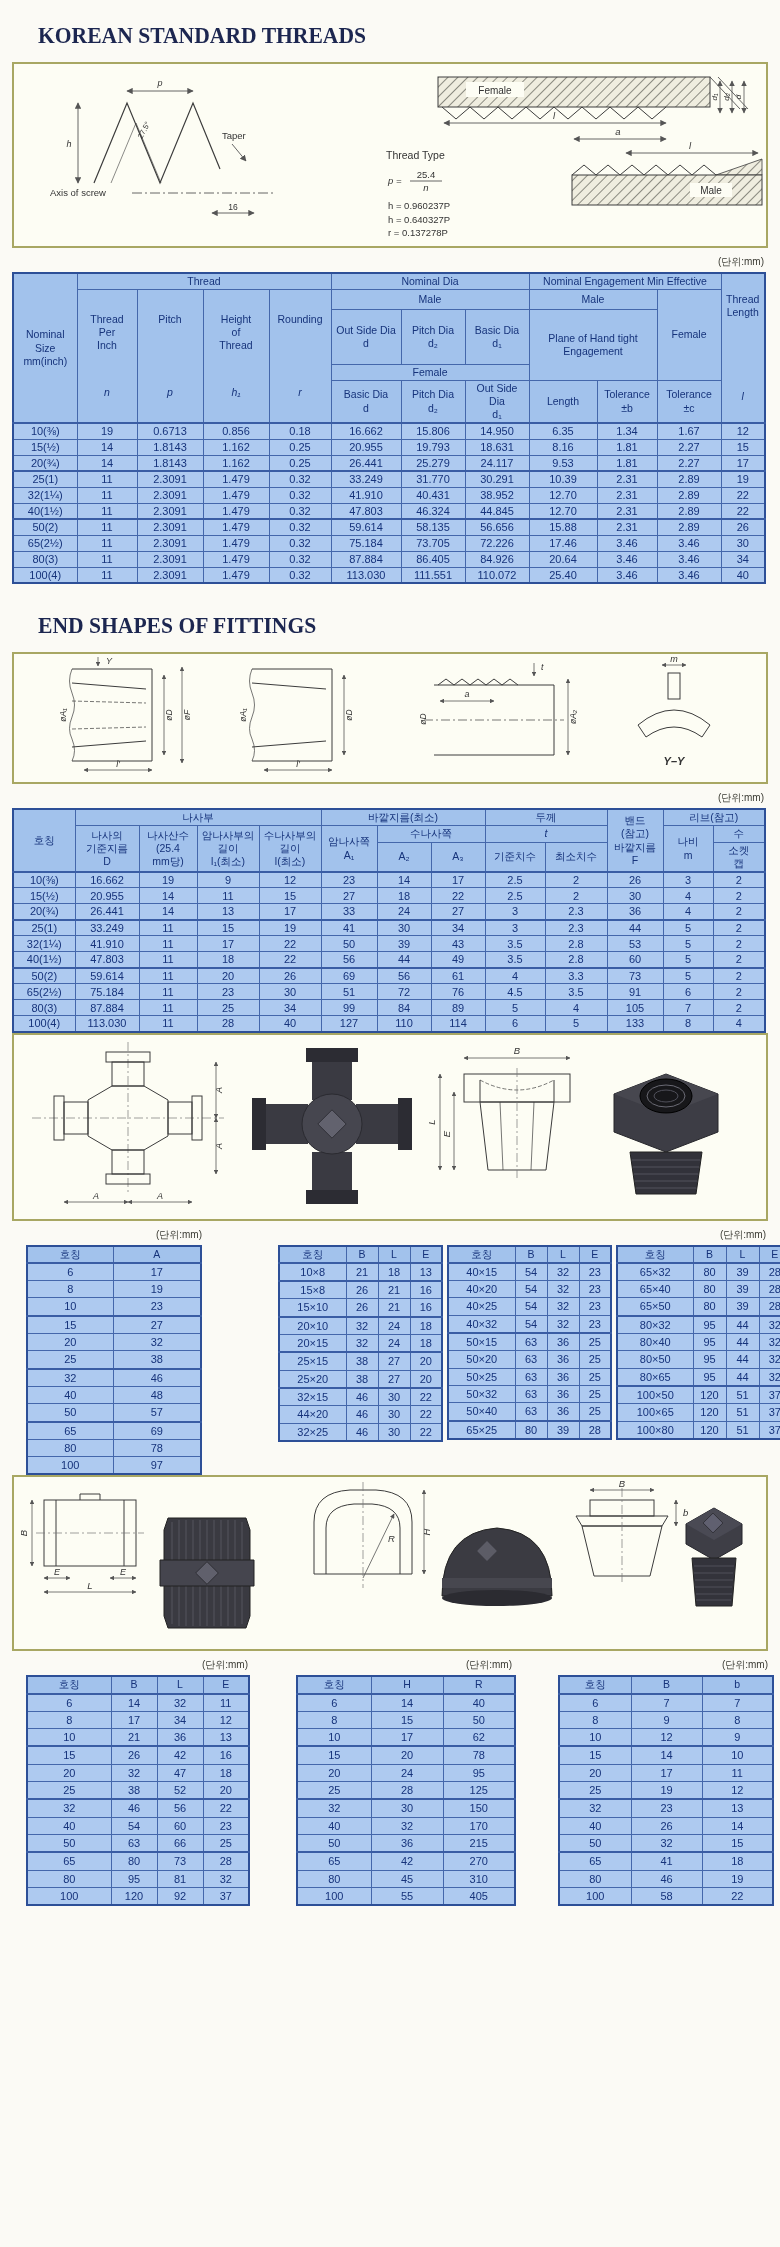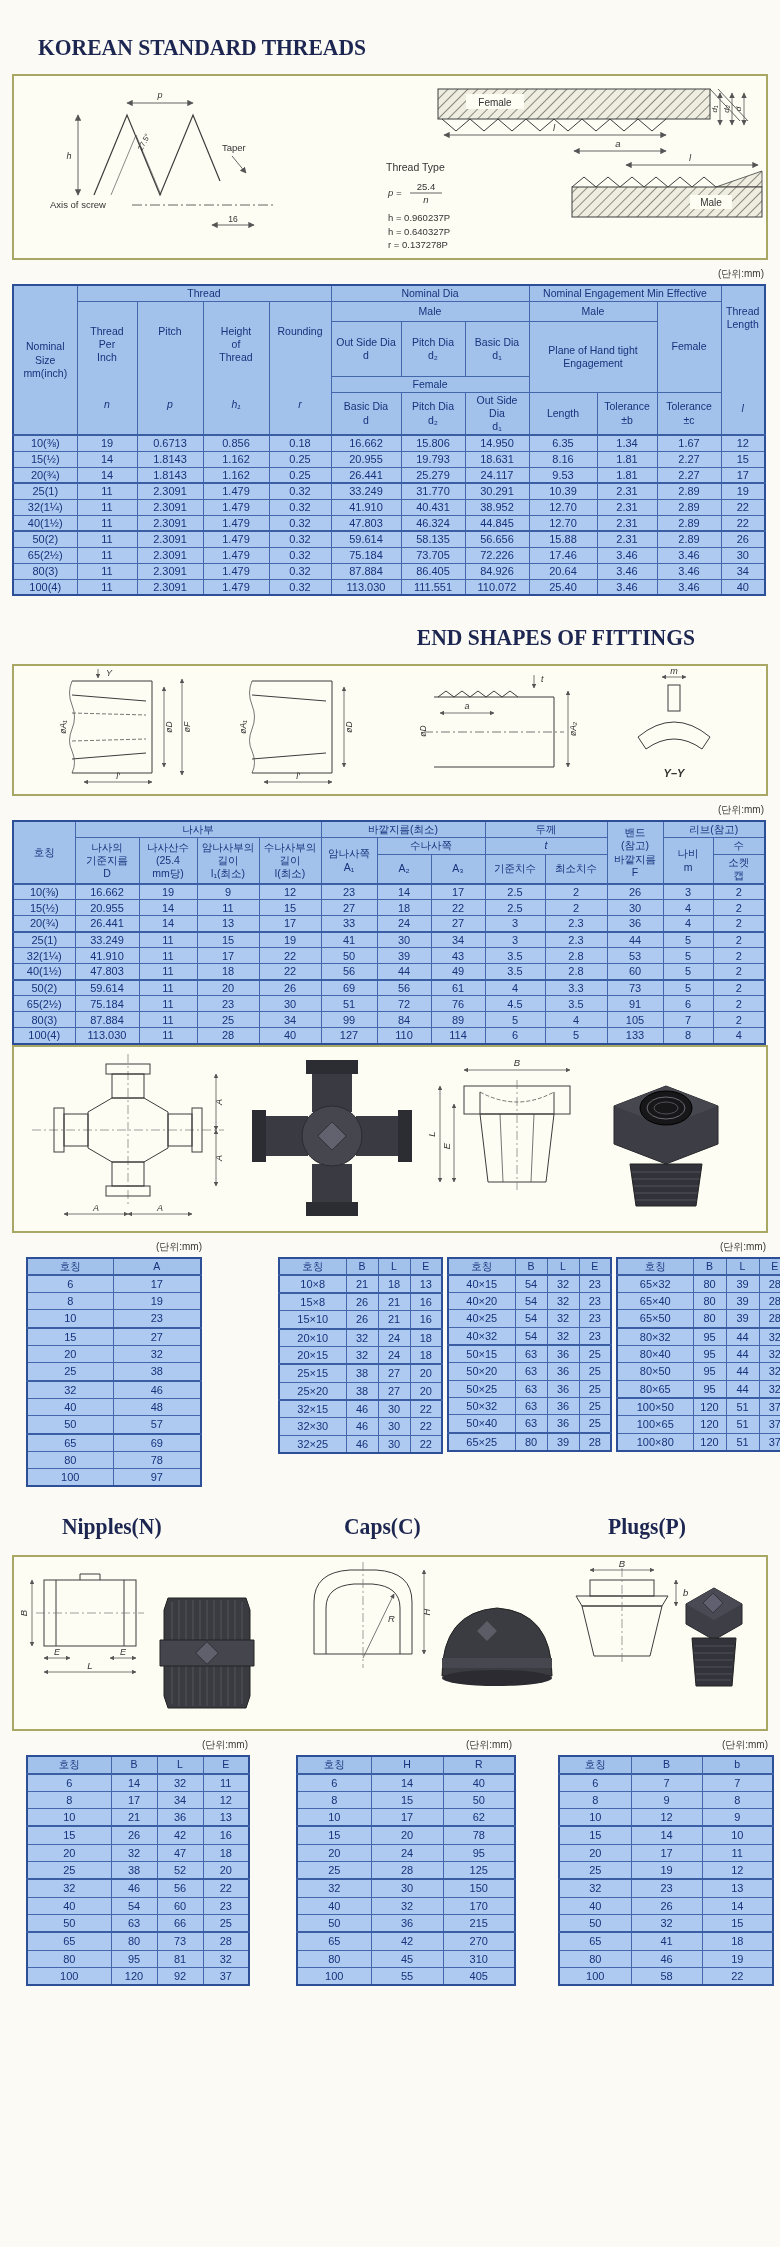--- a/index.html
+++ b/index.html
@@ -1,18 +1,18 @@
 <!DOCTYPE html>
 <html><head>
 <meta charset="utf-8">
 <style>
   * { box-sizing: border-box; }
   html,body { margin:0; padding:0; }
   body { width:780px; background:#fbfaf5; font-family:"Liberation Sans",sans-serif; }
-  .page { padding:24px 12px 28px; }
+  .page { padding:12px 12px 28px; }
   .title-wrap { margin:10px 0 10px 26px; height:30px; }
   .sec-title { font-family:"Liberation Serif",serif; font-weight:700; font-size:24px; color:#1c2650;
                margin:0; transform:scaleX(0.9); transform-origin:left center; white-space:nowrap; }
   .dbox { border:2px solid #a8a763; background:#fdfdf4; padding:1px 0; }
   .unit { text-align:right; font-size:10px; color:#3a3a33; margin:7px 4px 3px; }
   .unitrow { display:flex; margin:7px 0 3px; padding-left:14px; }
   .unitrow span { font-size:10px; color:#3a3a33; text-align:right; display:block; }
 
   table.blue { border-collapse:collapse; table-layout:fixed; border:2px solid #2d4f97; background:#aecaf0; }
   table.blue th, table.blue td { border:1px solid #4467ab; background:#aecaf0; color:#16337b;
@@ -330,21 +330,21 @@
           <td>111.551</td>
           <td>110.072</td>
           <td>25.40</td>
           <td>3.46</td>
           <td>3.46</td>
           <td>40</td>
         </tr>
       </tbody>
   </table>
 
-  <div class="title-wrap" style="margin-top:28px;text-align:right;">
+  <div class="title-wrap" style="margin-top:28px;">
     <h1 class="sec-title">END SHAPES OF FITTINGS</h1>
   </div>
 
   <div class="dbox">
     <svg width="752" height="122" viewBox="0 0 752 122">
       <defs>
         <marker id="ar2" viewBox="0 0 10 10" refX="9" refY="5" markerWidth="6" markerHeight="6" orient="auto-start-reverse">
           <path d="M0,0L10,5L0,10z" fill="#555"></path>
         </marker>
       </defs>
@@ -821,21 +821,21 @@
             <td>27</td>
             <td>20</td>
           </tr>
           <tr class="grp">
             <td>32×15</td>
             <td>46</td>
             <td>30</td>
             <td>22</td>
           </tr>
           <tr>
-            <td>32×30</td>
+            <td>44×20</td>
             <td>46</td>
             <td>30</td>
             <td>22</td>
           </tr>
           <tr>
             <td>32×25</td>
             <td>46</td>
             <td>30</td>
             <td>22</td>
           </tr>
@@ -992,25 +992,20 @@
           <tr>
             <td>100×80</td>
             <td>120</td>
             <td>51</td>
             <td>37</td>
           </tr>
         </tbody>
     </table>
   </div>
 
-  <div class="three-titles">
-    <h2 class="sec-title" style="left:50px;">Nipples(N)</h2>
-    <h2 class="sec-title" style="left:332px;">Caps(C)</h2>
-    <h2 class="sec-title" style="left:596px;">Plugs(P)</h2>
-  </div>
 
   <div class="dbox">
     <svg width="752" height="166" viewBox="0 0 752 166">
       <defs>
         <marker id="ar4" viewBox="0 0 10 10" refX="9" refY="5" markerWidth="6" markerHeight="6" orient="auto-start-reverse">
           <path d="M0,0L10,5L0,10z" fill="#555"></path>
         </marker>
       </defs>
       <g>
         <g stroke="#3c3c3c" fill="none" stroke-width="1">

